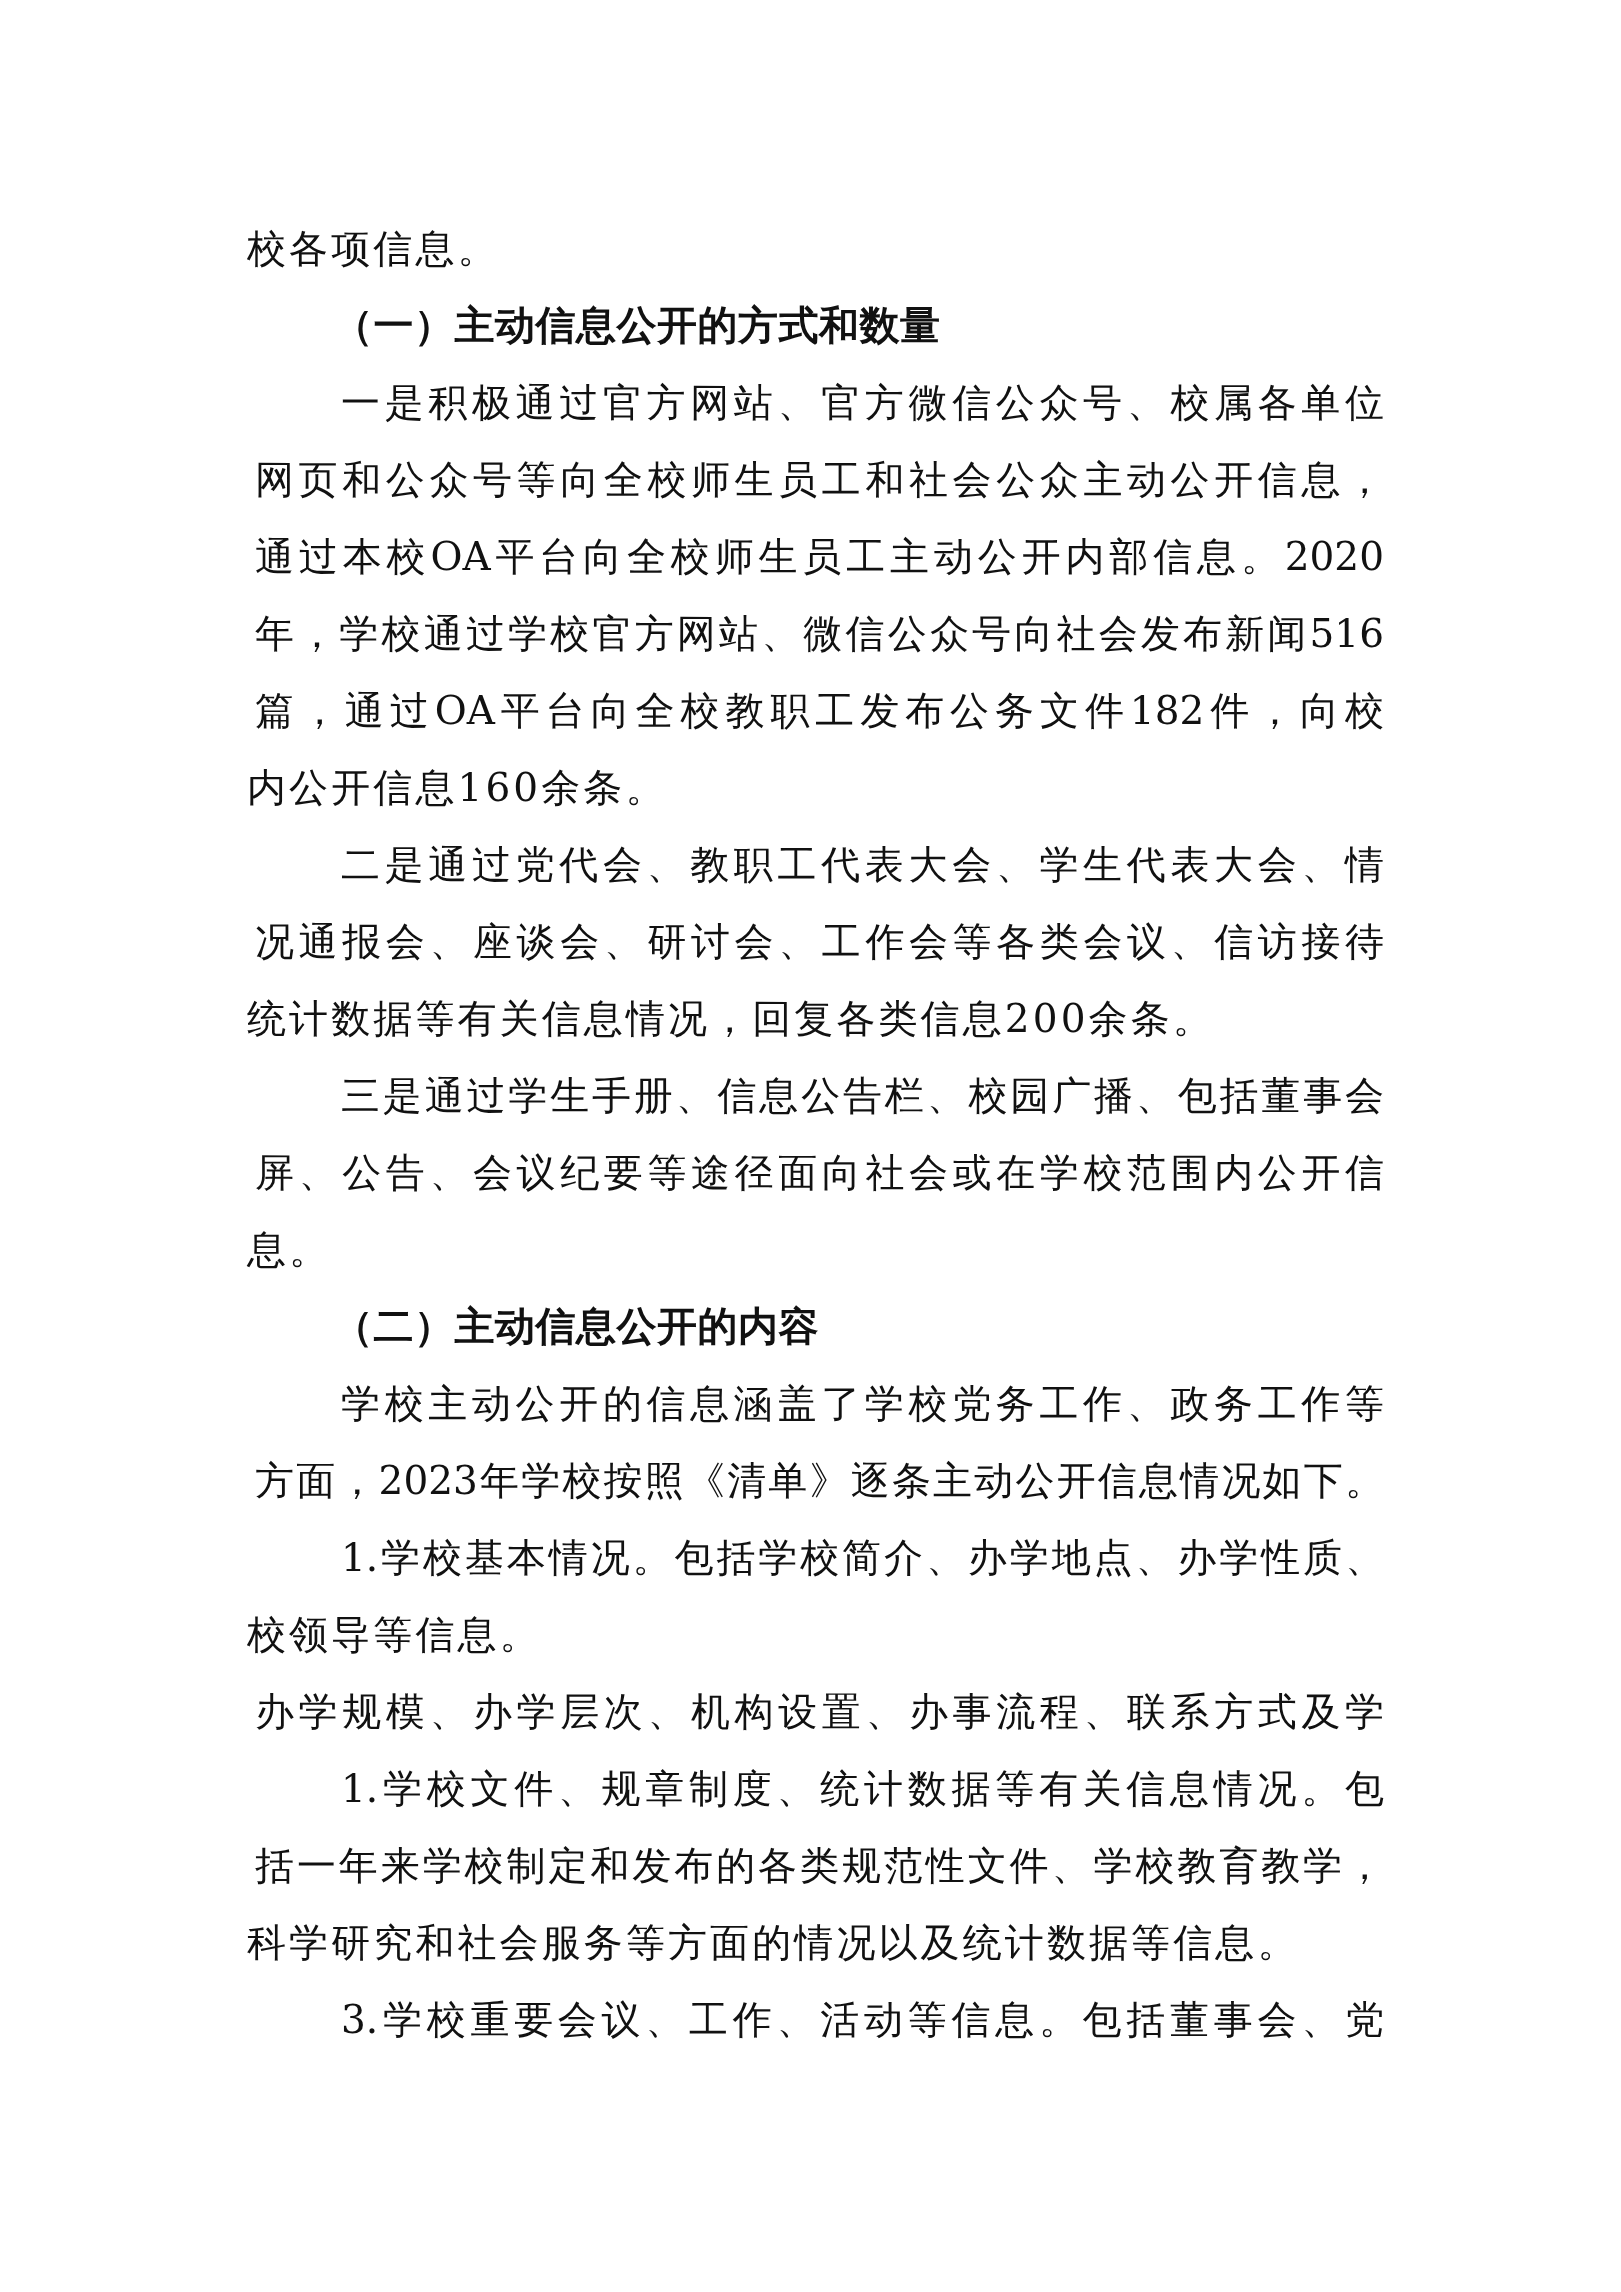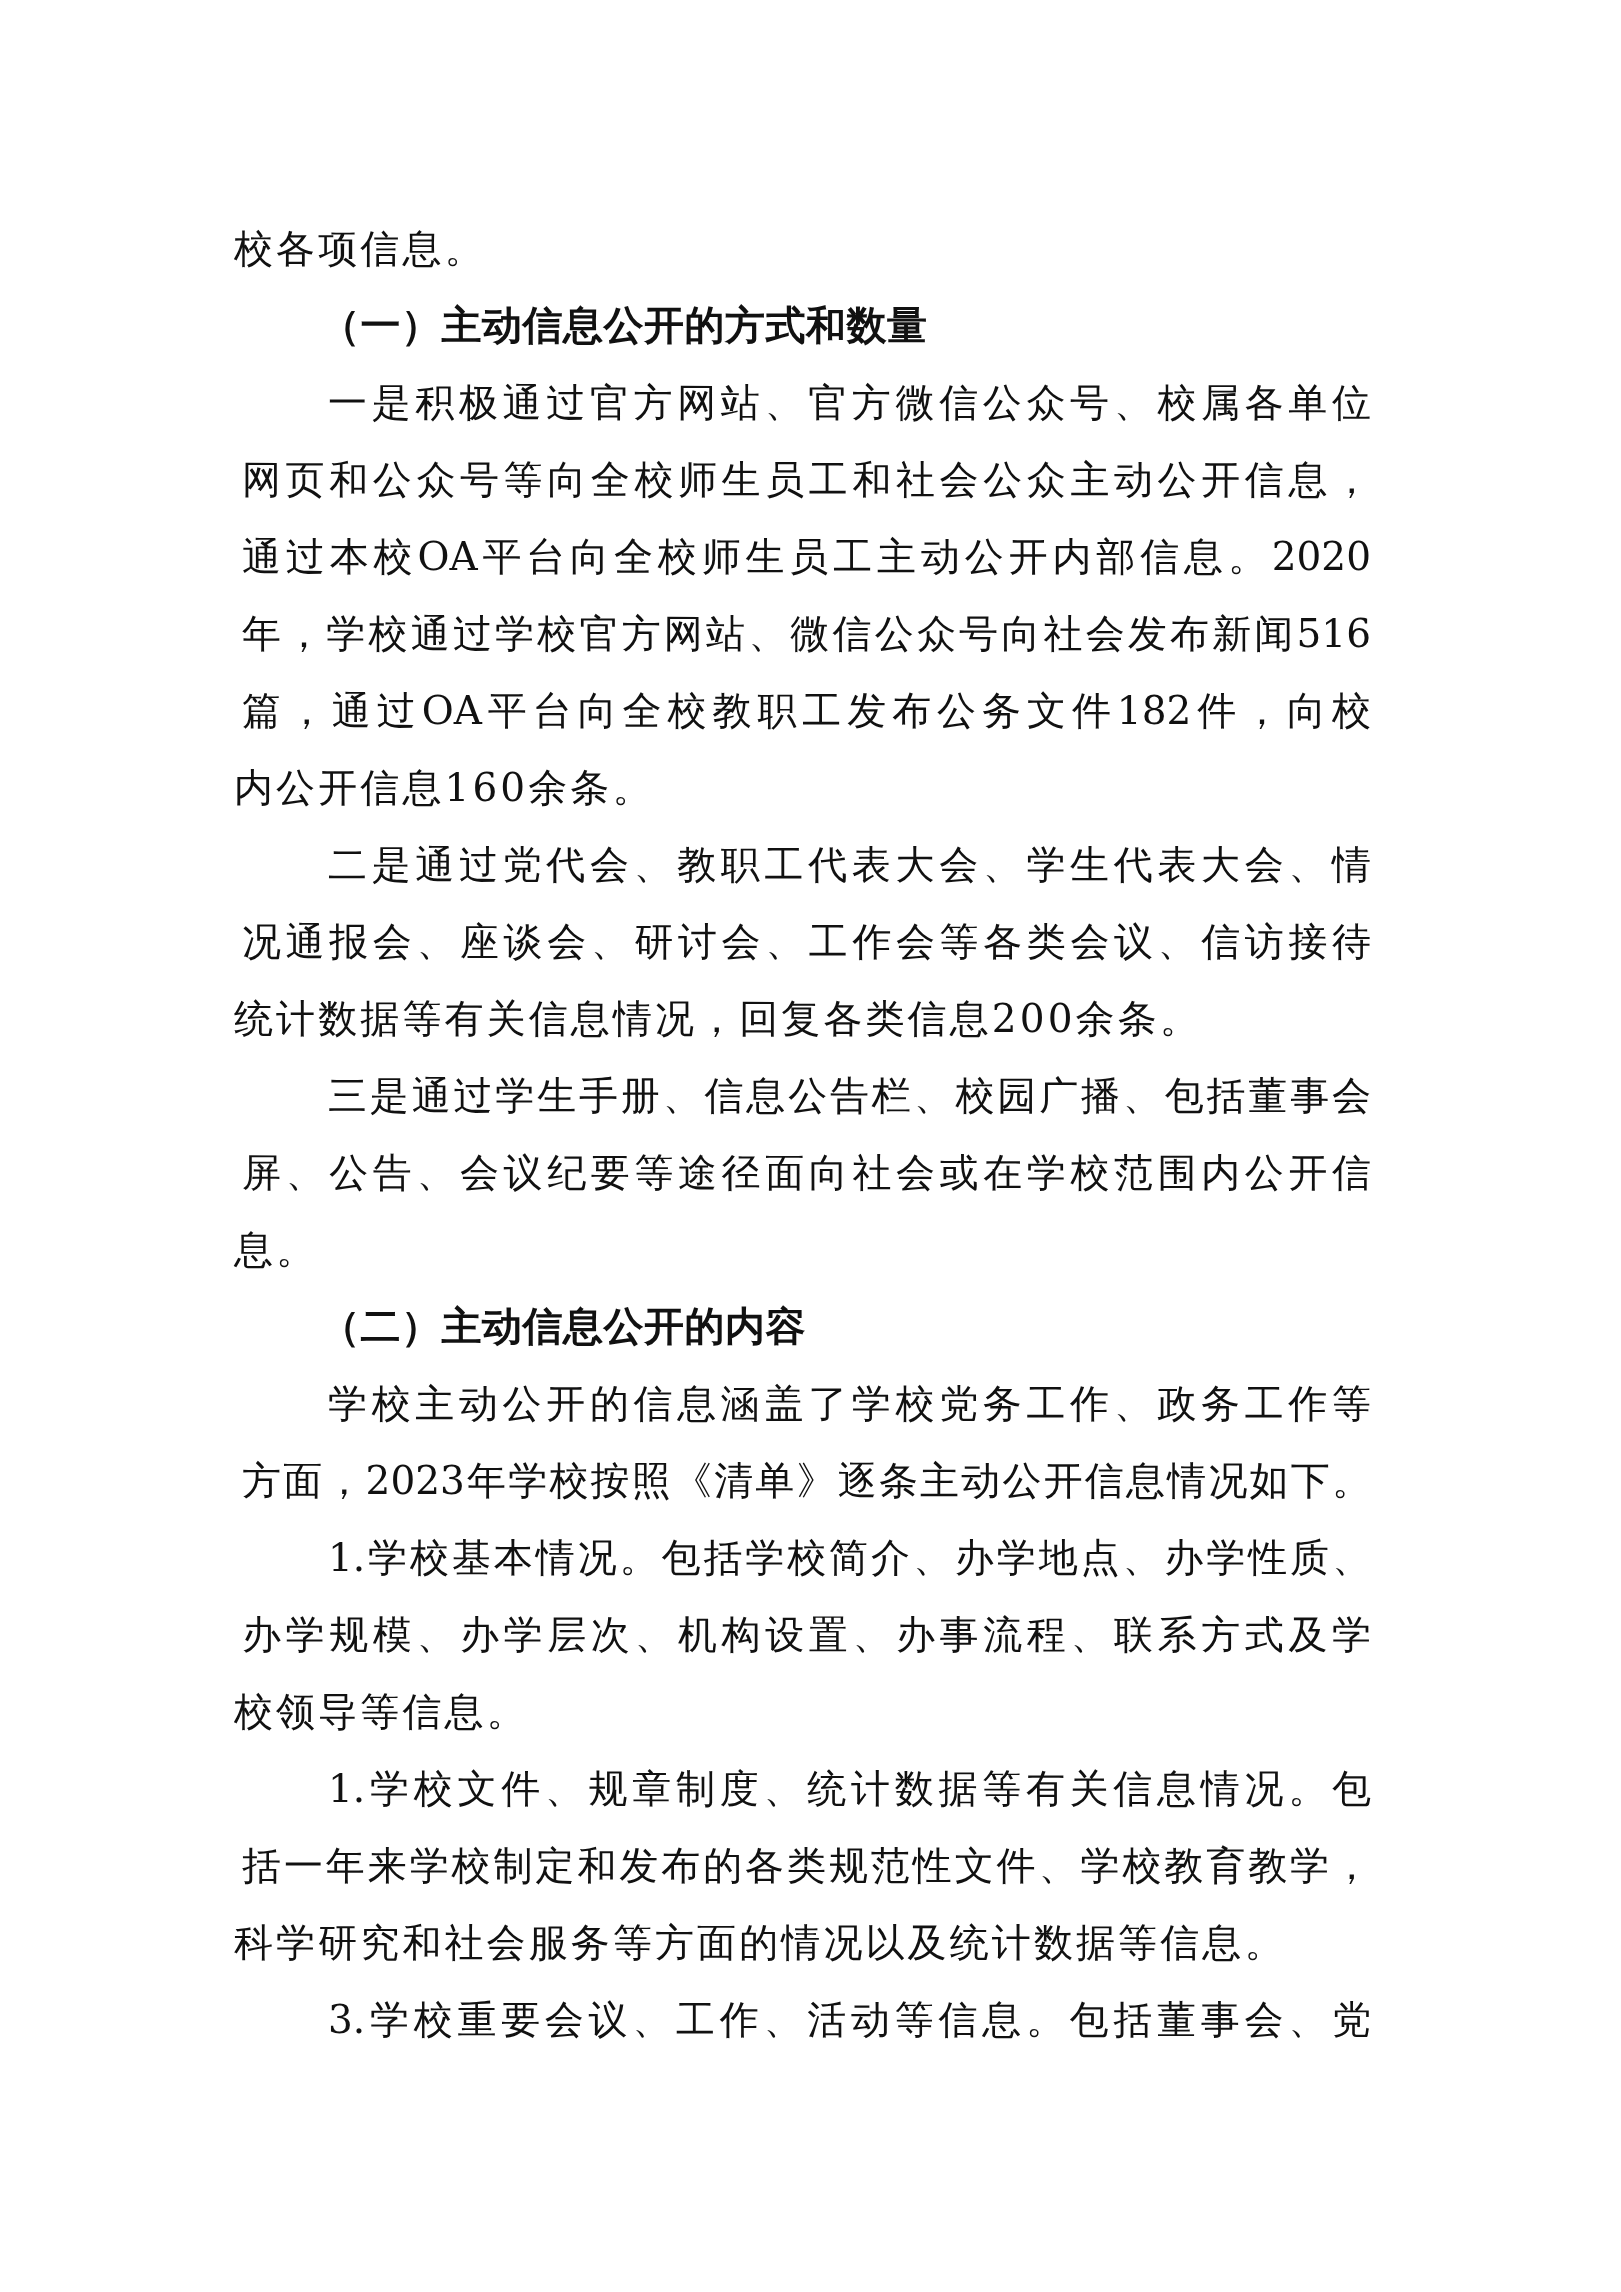--- a/index.html
+++ b/index.html
@@ -8,21 +8,21 @@
       background: #ffffff;
     }
     body {
       width: 1621px;
       height: 2293px;
       position: relative;
       overflow: hidden;
     }
     .page {
       position: absolute;
-      left: 234px;
+      left: 247px;
       top: 210px;
       width: 1137px;
     }
     .line {
       height: 77px;
       line-height: 77px;
       font-family: "DejaVu Serif", "Liberation Serif", serif;
       font-size: 39px;
       color: #111111;
       white-space: nowrap;
@@ -77,22 +77,22 @@
 
   <div class="line heading">（二）主动信息公开的内容</div>
 
   <div>
     <div class="line indent justify">学校主动公开的信息涵盖了学校党务工作、政务工作等</div>
     <div class="line justify">方面，2023年学校按照《清单》逐条主动公开信息情况如下。</div>
   </div>
 
   <div>
     <div class="line indent justify">1.学校基本情况。包括学校简介、办学地点、办学性质、</div>
+    <div class="line">校领导等信息。</div>
     <div class="line justify">办学规模、办学层次、机构设置、办事流程、联系方式及学</div>
-    <div class="line">校领导等信息。</div>
   </div>
 
   <div>
     <div class="line indent justify">1.学校文件、规章制度、统计数据等有关信息情况。包</div>
     <div class="line justify">括一年来学校制定和发布的各类规范性文件、学校教育教学，</div>
     <div class="line">科学研究和社会服务等方面的情况以及统计数据等信息。</div>
   </div>
 
   <div>
     <div class="line indent justify">3.学校重要会议、工作、活动等信息。包括董事会、党</div>

